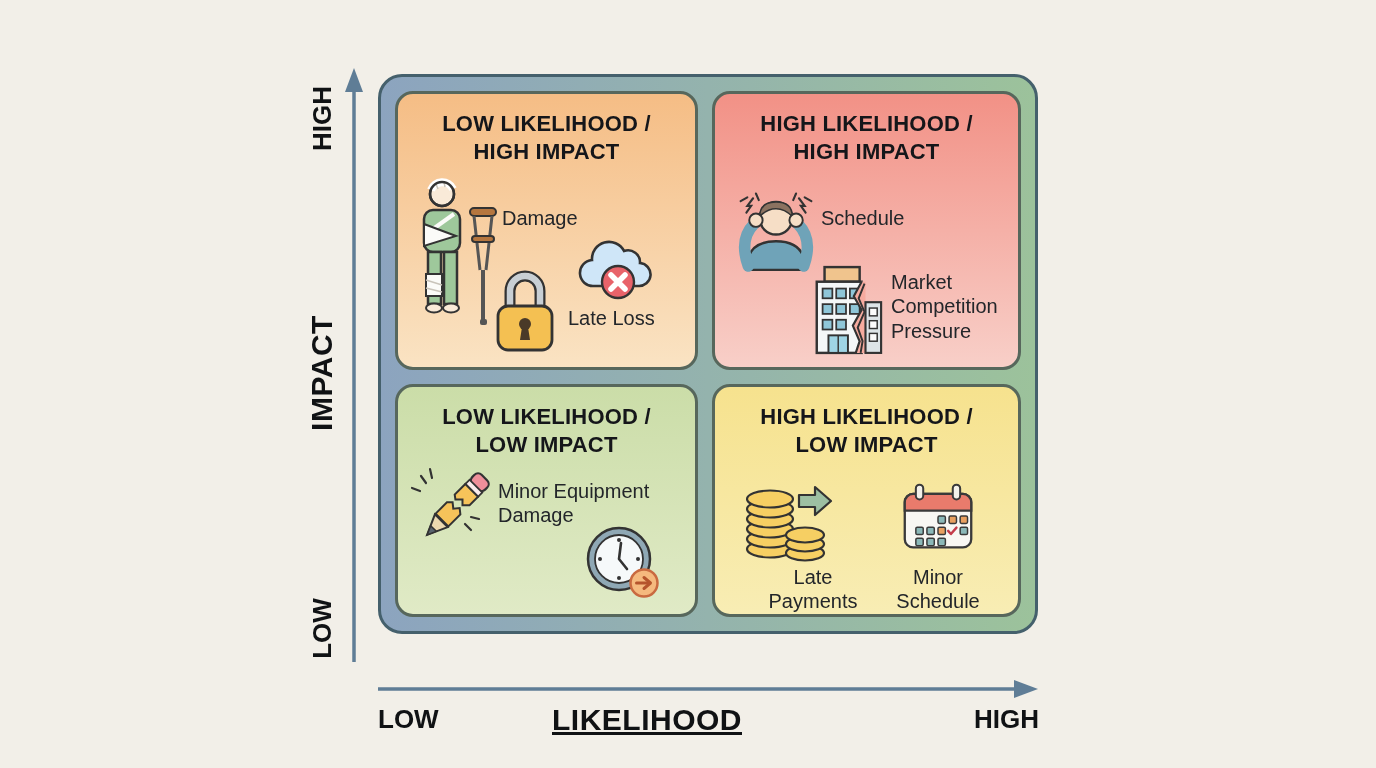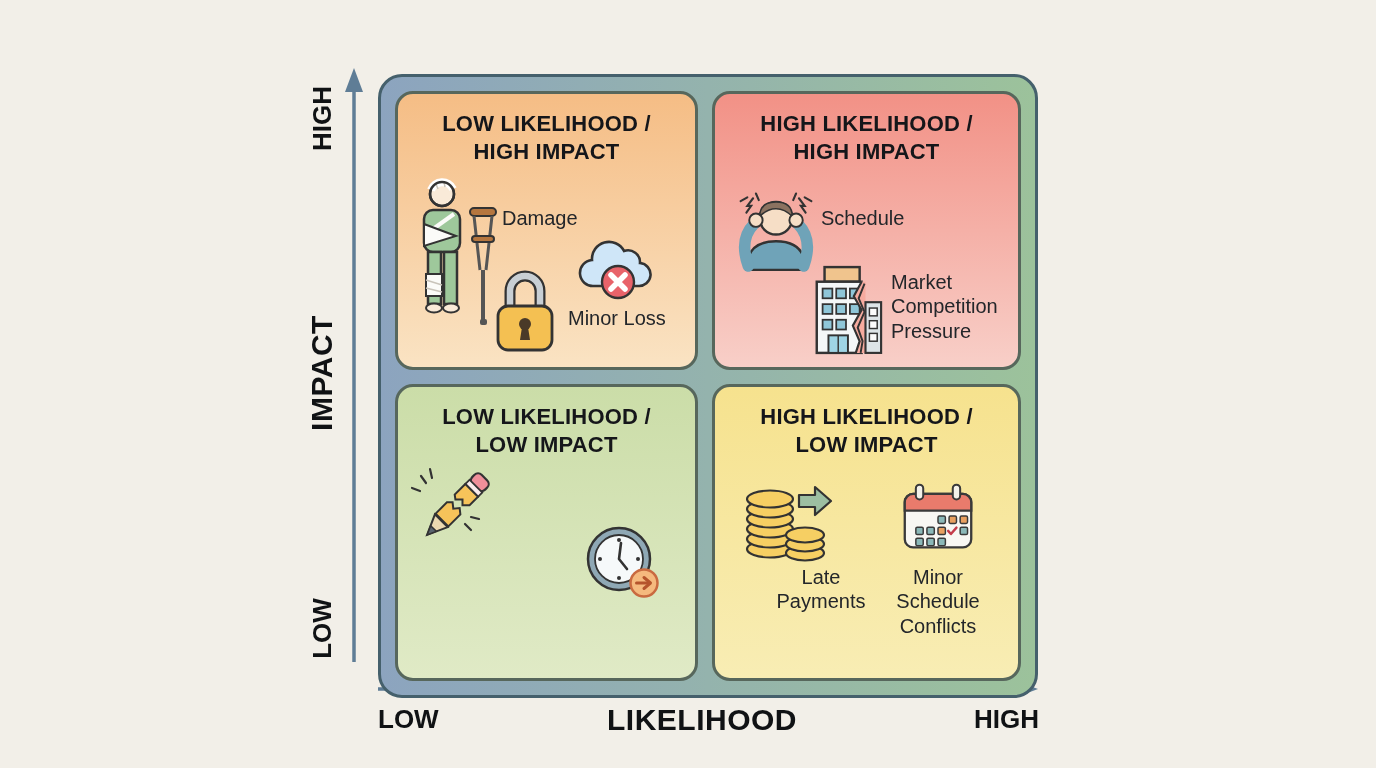--- a/index.html
+++ b/index.html
@@ -7,21 +7,21 @@
   body {
     background:#f2efe8;
     font-family:"Liberation Sans", sans-serif;
     overflow:hidden;
     position:relative;
   }
   .canvas { position:absolute; inset:0; }
 
   
   .matrix-frame {
-    position:absolute; left:378px; top:74px; width:660px; height:624px;
+    position:absolute; left:378px; top:74px; width:660px; height:560px;
     border:3px solid #45606c; border-radius:24px;
     display:grid;
     grid-template-columns:303px 1fr;
     grid-template-rows:279px 1fr;
     gap:14px; padding:14px;
   }
   .quadrant {
     border:3px solid #57675c; border-radius:18px;
     position:relative; overflow:hidden;
   }
@@ -57,21 +57,21 @@
   </svg>
   <div class="axis-label v-rot sz-end" style="left:262px; top:103px; width:120px;">HIGH</div>
   <div class="axis-label v-rot sz-title" style="left:222px; top:356px; width:200px;">IMPACT</div>
   <div class="axis-label v-rot sz-end" style="left:262px; top:613px; width:120px;">LOW</div>
 
   <svg class="axis-svg" style="left:376px; top:676px;" width="668" height="26">
     <line x1="2" y1="13" x2="642" y2="13" stroke="#5f7d96" stroke-width="3.5"></line>
     <polygon points="662,13 638,4 638,22" fill="#5f7d96"></polygon>
   </svg>
   <div class="axis-label sz-end" style="left:378px; top:704px;">LOW</div>
-  <div class="axis-label sz-title" style="left:552px; top:703px; width:300px; text-align:center;">LIKELIHOOD</div>
+  <div class="axis-label sz-title" style="left:552px; top:703px; width:300px; text-decoration:underline;">LIKELIHOOD</div>
   <div class="axis-label sz-end" style="left:939px; top:704px; width:100px; text-align:right;">HIGH</div>
 
   <div class="matrix-frame" style="background: linear-gradient(90deg, rgb(140, 164, 191), rgb(156, 194, 155));">
 
     <div class="quadrant" style="background: linear-gradient(rgb(245, 189, 133), rgb(250, 227, 195));">
       <div class="q-title">LOW LIKELIHOOD /
 HIGH IMPACT</div>
 
       <svg class="icon" style="left:16px; top:84px;" width="88" height="152" viewBox="0 0 88 152">
         <rect x="56" y="30" width="26" height="8" rx="4" fill="#b5763f" stroke="#333" stroke-width="2"></rect>
@@ -101,21 +101,21 @@
         <rect x="4" y="40" width="54" height="44" rx="10" fill="#f4c052" stroke="#333" stroke-width="2.8"></rect>
         <circle cx="31" cy="58" r="6" fill="#4a3a28"></circle>
         <path d="M28,61 L34,61 L36,74 L26,74 Z" fill="#4a3a28"></path>
       </svg>
 
       <svg class="icon" style="left:176px; top:140px;" width="84" height="70" viewBox="0 0 84 70">
         <path d="M20,52 A13,13 0 0 1 18,26 A17,17 0 0 1 50,17 A12,12 0 0 1 66,29 A11.5,11.5 0 0 1 64,52 Z" fill="#cfe6f8" stroke="#333" stroke-width="2.6"></path>
         <circle cx="44" cy="48" r="16" fill="#e8636a" stroke="#333" stroke-width="2.4"></circle>
         <path d="M37,41 L51,55 M51,41 L37,55" stroke="#fff" stroke-width="5.5" stroke-linecap="round"></path>
       </svg>
-      <div class="item-label" style="left:170px; top:212px;">Minor Loss</div>
+      <div class="item-label" style="left:170px; top:212px;">Late Loss</div>
     </div>
 
     <div class="quadrant" style="background: linear-gradient(rgb(242, 145, 134), rgb(248, 207, 200));">
       <div class="q-title">HIGH LIKELIHOOD /
 HIGH IMPACT</div>
 
       <svg class="icon" style="left:18px; top:84px;" width="86" height="94" viewBox="0 0 90 94">
         <path d="M14,94 Q14,64 45,64 Q76,64 76,94 Z" fill="#6fa3b8" stroke="#333" stroke-width="2.5"></path>
         <circle cx="45" cy="40" r="17" fill="#f6dec6" stroke="#333" stroke-width="2.5"></circle>
         <path d="M28,38 Q28,23 45,23 Q62,23 62,38 Q54,30 45,30 Q36,30 28,38 Z" fill="#8b7260" stroke="#333" stroke-width="1.6"></path>
@@ -167,20 +167,22 @@
           <rect x="37" y="4" width="18" height="13" rx="5" fill="#ef8f9a" stroke="#333" stroke-width="2.2"></rect>
           <rect x="37" y="16" width="18" height="6" fill="#fbecec" stroke="#333" stroke-width="1.8"></rect>
           <path d="M37,22 h18 v12 l-5,5 -4,-4 -5,5 -4,-3 z" fill="#f6c35a" stroke="#333" stroke-width="2"></path>
           <path d="M37,48 l4,-4 5,4 4,-5 5,4 v17 h-18 z" fill="#f6c35a" stroke="#333" stroke-width="2"></path>
           <path d="M37,65 h18 l-9,20 z" fill="#ecd9b0" stroke="#333" stroke-width="2"></path>
           <path d="M42,76 h8 l-4,9 z" fill="#5a646e" stroke="#333" stroke-width="1.5"></path>
         </g>
         <path d="M18,22 l-5,-7 M12,30 l-8,-3 M24,17 l-2,-9" stroke="#333" stroke-width="2.2" fill="none" stroke-linecap="round"></path>
         <path d="M57,63 l6,6 M63,56 l8,2" stroke="#333" stroke-width="2.2" fill="none" stroke-linecap="round"></path>
       </svg>
+      <div class="item-label" style="left:100px; top:92px;">Minor Equipment
+Damage</div>
 
       <svg class="icon" style="left:186px; top:136px;" width="76" height="78" viewBox="0 0 76 78">
         <circle cx="35" cy="36" r="31" fill="#8fa8b5" stroke="#333" stroke-width="2.5"></circle>
         <circle cx="35" cy="36" r="24" fill="#f6f9fa" stroke="#333" stroke-width="1.8"></circle>
         <g fill="#333">
           <circle cx="35" cy="17" r="2"></circle>
             <circle cx="54" cy="36" r="2"></circle>
           <circle cx="35" cy="55" r="2"></circle>
             <circle cx="16" cy="36" r="2"></circle>
         </g>
@@ -204,21 +206,21 @@
           <ellipse cx="27" cy="30" rx="23" ry="8.5"></ellipse>
           <ellipse cx="27" cy="20" rx="23" ry="8.5"></ellipse>
         </g>
         <polygon points="56,16 72,16 72,8 88,22 72,36 72,28 56,28" fill="#9dbfa2" stroke="#333" stroke-width="2.2" stroke-linejoin="round"></polygon>
         <g fill="#f6cf63" stroke="#333" stroke-width="2.2">
           <ellipse cx="62" cy="74" rx="19" ry="7.5"></ellipse>
           <ellipse cx="62" cy="65" rx="19" ry="7.5"></ellipse>
           <ellipse cx="62" cy="56" rx="19" ry="7.5"></ellipse>
         </g>
       </svg>
-      <div class="item-label centered" style="left:12px; top:178px; width:152px;padding-left:36px;">Late
+      <div class="item-label centered" style="left:4px; top:178px; width:152px;padding-left:36px;">Late
 Payments</div>
 
       <svg class="icon" style="left:186px; top:94px;" width="74" height="72" viewBox="0 0 80 78">
         <rect x="4" y="14" width="72" height="58" rx="9" fill="#f8f7f3" stroke="#3a3a3a" stroke-width="2.5"></rect>
         <path d="M4,32 V23 a9,9 0 0 1 9,-9 h54 a9,9 0 0 1 9,9 v9 z" fill="#e97b6c" stroke="#3a3a3a" stroke-width="2.5"></path>
         <rect x="16" y="4" width="8" height="16" rx="4" fill="#f3f1ea" stroke="#3a3a3a" stroke-width="2.2"></rect>
         <rect x="56" y="4" width="8" height="16" rx="4" fill="#f3f1ea" stroke="#3a3a3a" stroke-width="2.2"></rect>
         <g stroke="#3a3a3a" stroke-width="1.6">
           <rect x="40" y="38" width="8" height="8" rx="1.5" fill="#8bb8b8"></rect>
           <rect x="52" y="38" width="8" height="8" rx="1.5" fill="#e8a060"></rect>

